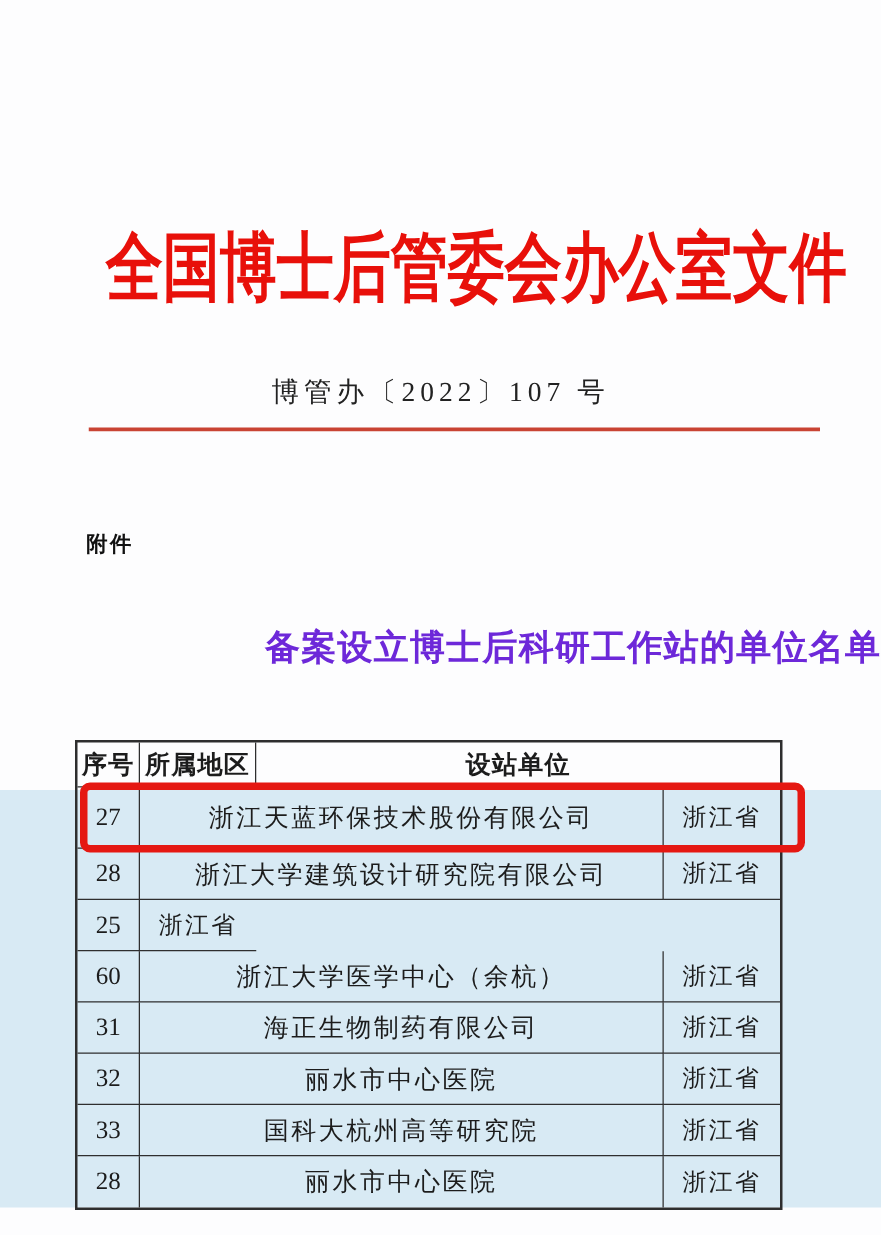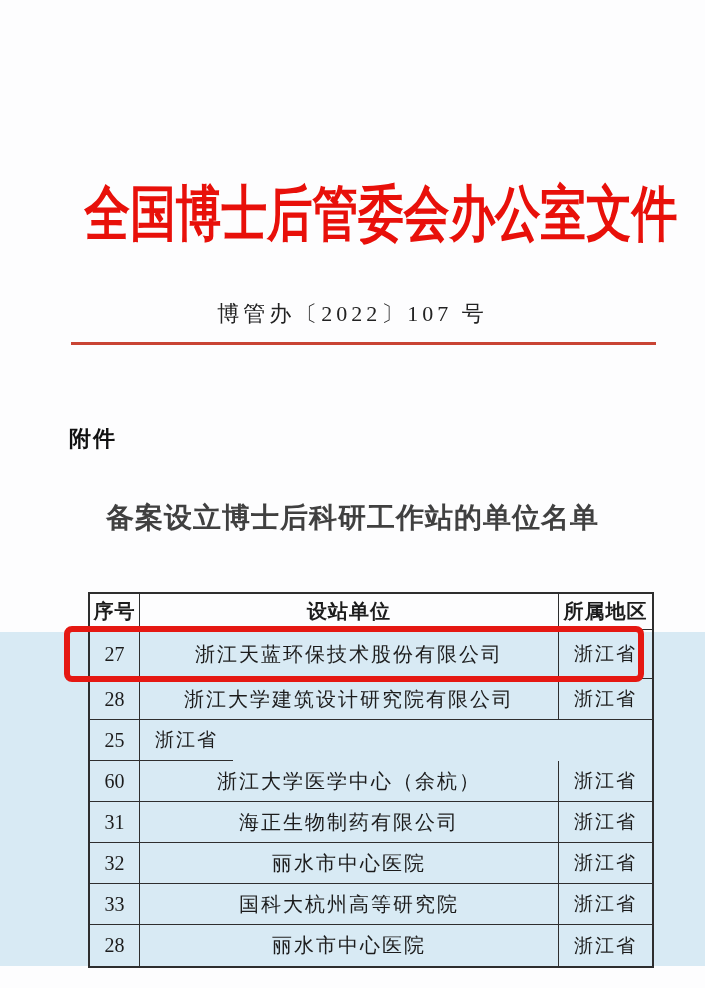--- a/index.html
+++ b/index.html
@@ -38,31 +38,31 @@
     position:absolute;left:0;top:299px;width:705px;
     text-align:center;font-size:22px;letter-spacing:4px;
     color:#222;
   }
   .red-rule{
     position:absolute;left:71px;top:342px;width:585px;height:3px;
     background:var(--rule-red);
   }
   .attachment-label{
     position:absolute;left:69px;top:424px;
-    font-size:22px;font-weight:bold;letter-spacing:2px;
+    font-size:17px;font-weight:bold;letter-spacing:2px;
     font-family:"Liberation Sans","DejaVu Sans",sans-serif;
     color:#111;
   }
   .list-subtitle{
     position:absolute;left:0;top:499px;width:705px;
-    text-align:center;font-size:28px;font-weight:bold;letter-spacing:1px;
-    color:#404040;
+    text-align:right;font-size:28px;font-weight:bold;letter-spacing:1px;
+    color:#6d28d9;
   }
   .units-table{
-    position:absolute;left:88px;top:592px;width:566px;
+    position:absolute;left:60px;top:592px;width:566px;
     border:2px solid var(--line-dark);
     background:transparent;
   }
   .trow{display:flex;}
   .tcell{
     display:flex;align-items:center;justify-content:center;
     border-right:1px solid var(--line-dark);
     border-bottom:1px solid var(--line-dark);
     font-size:20px;
     overflow:hidden;white-space:nowrap;
@@ -95,22 +95,22 @@
 
   <div class="red-rule"></div>
 
   <div class="attachment-label">附件</div>
 
   <div class="list-subtitle">备案设立博士后科研工作站的单位名单</div>
 
   <div class="units-table">
     <div class="trow header-row">
       <div class="tcell col-index">序号</div>
+      <div class="tcell col-region">所属地区</div>
       <div class="tcell col-unit">设站单位</div>
-      <div class="tcell col-region">所属地区</div>
     </div>
 
     <div class="trow body-row tall">
       <div class="tcell col-index">27</div>
       <div class="tcell col-unit">浙江天蓝环保技术股份有限公司</div>
       <div class="tcell col-region">浙江省</div>
     </div>
 
     <div class="trow body-row">
       <div class="tcell col-index">28</div>

